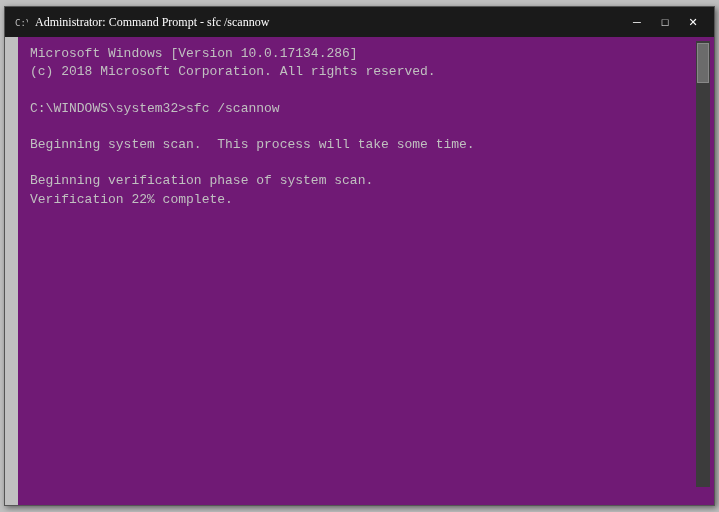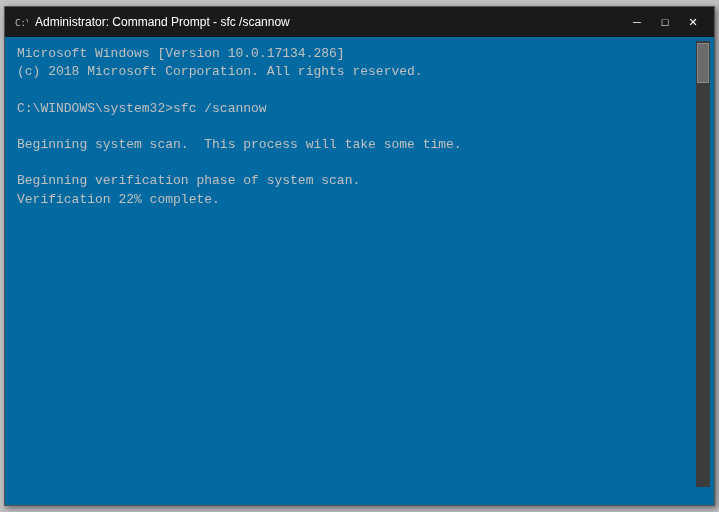--- a/index.html
+++ b/index.html
@@ -53,21 +53,21 @@
     }
 
     .title-icon svg {
       width: 14px;
       height: 14px;
     }
 
     .title-text {
       color: #ffffff;
       font-size: 12px;
-      font-family: Liberation Sans, sans-serif;
+      font-family: Liberation Serif, serif;
     }
 
     .title-controls {
       display: flex;
       gap: 2px;
     }
 
     .title-btn {
       width: 26px;
       height: 20px;
@@ -76,25 +76,26 @@
       color: #ffffff;
       font-size: 11px;
       cursor: pointer;
       display: flex;
       align-items: center;
       justify-content: center;
       font-family: 'Segoe UI', Arial, sans-serif;
     }
 
     .console-area {
-      background: #0369a1;
+      background: #701a75;
       flex: 1;
       padding: 4px 4px 18px 4px;
       position: relative;
       display: flex;
+      margin-left: 13px;
     }
 
     .console-content {
       flex: 1;
       padding: 4px 8px;
       overflow: hidden;
     }
 
     .console-text {
       color: #c0c0c0;

